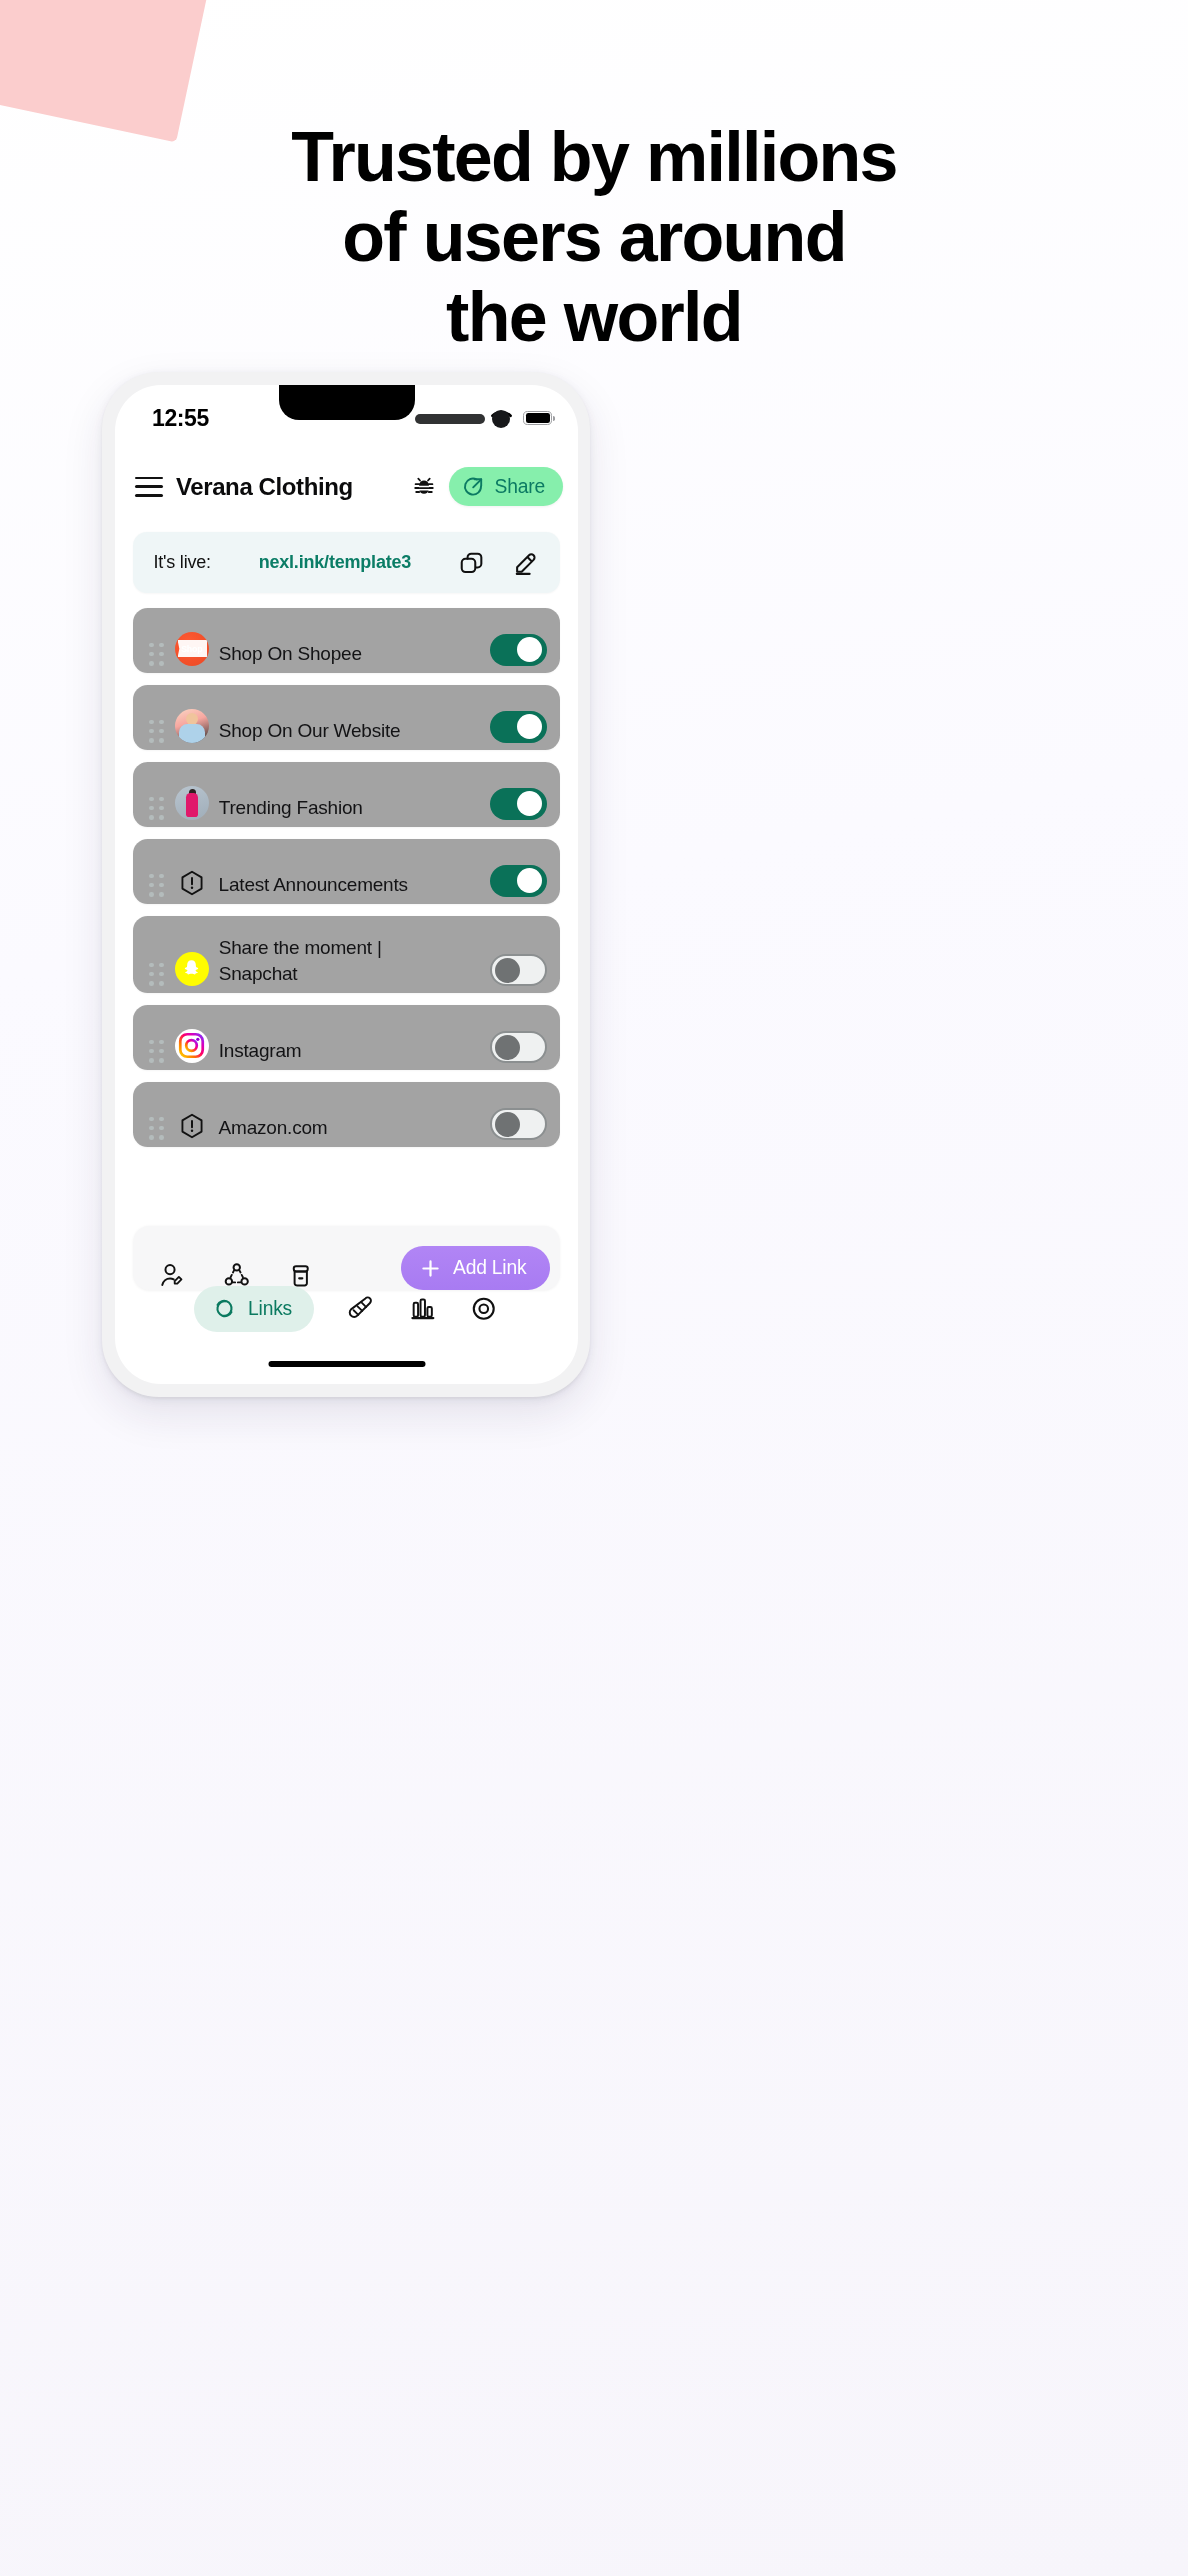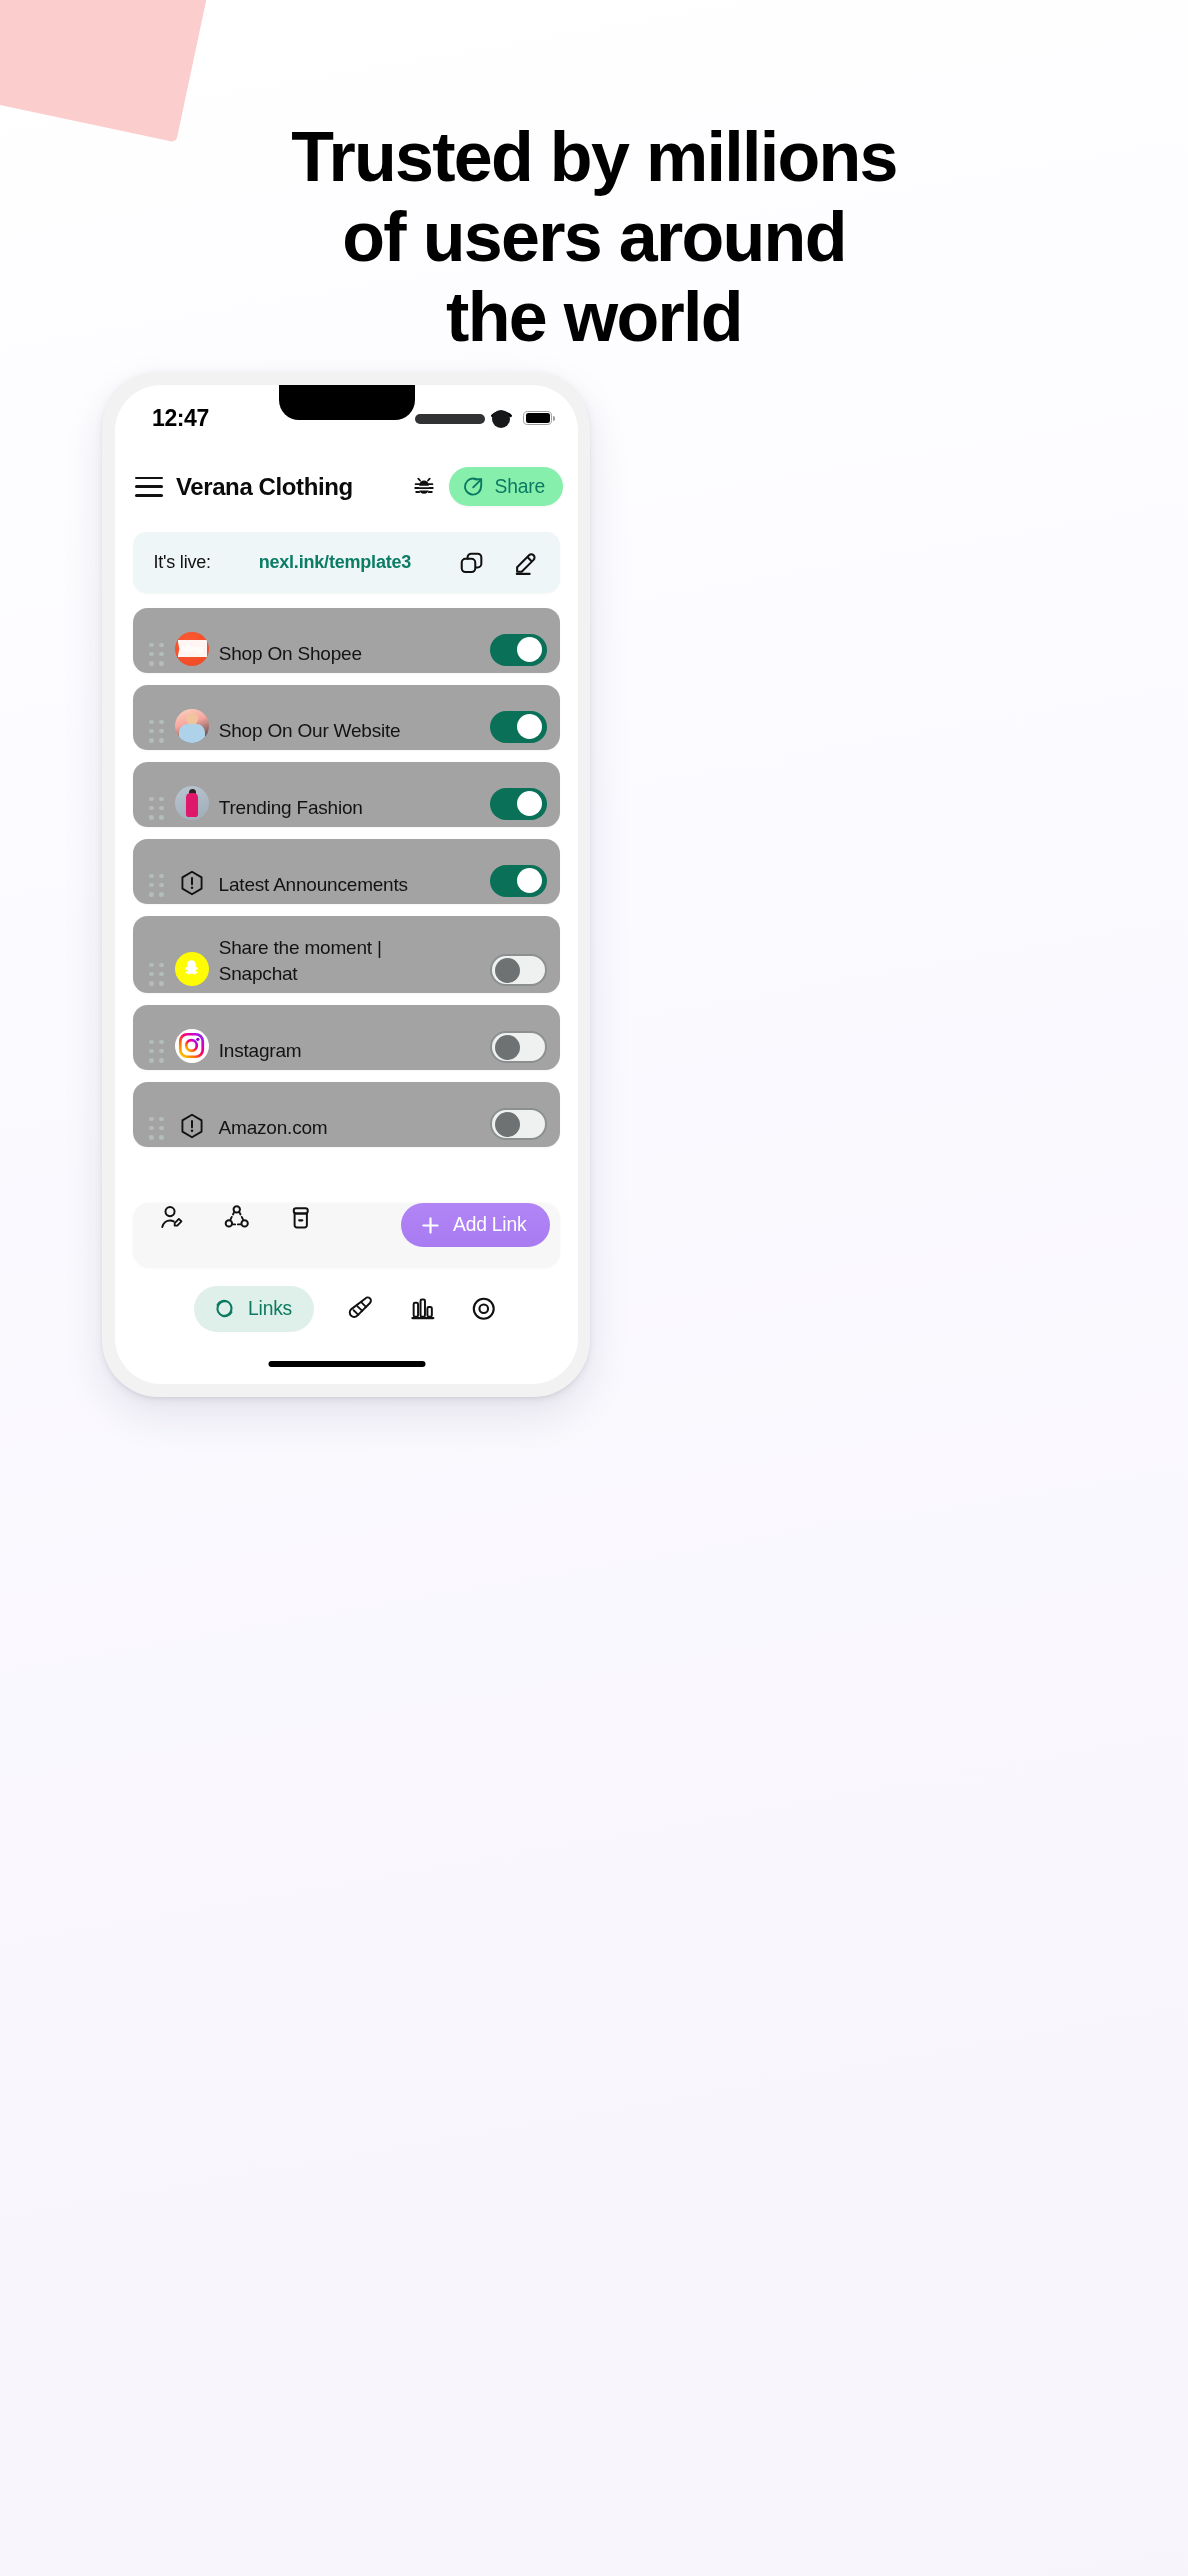--- a/index.html
+++ b/index.html
@@ -285,28 +285,28 @@
   .av-website .body { position:absolute; left:4.6px; top:15.7px; width:26px; height:20px; border-radius:8.3px 8.3px 0 0; background:#aed2ea;}
   .av-fashion { background: linear-gradient(160deg,#b9c5cf 0%, #9fadb9 100%); }
   .av-fashion .dress { position:absolute; left:11px; top:7.4px; width:12px; height:24px; background:#e0186b; border-radius:4.6px 4.6px 2.8px 2.8px;}
   .av-fashion .hair { position:absolute; left:14px; top:3.7px; width:7.4px; height:7.4px; border-radius:50%; background:#2d2220;}
   .av-snap { background:#fffc00; display:flex; align-items:center; justify-content:center; }
   .av-ig { background: #fff; display:flex; align-items:center; justify-content:center; }
 
   
   .action-bar {
     position: absolute;
-    bottom: 117px;
+    bottom: 94px;
     left: 18.4px;
     right: 18.4px;
     height: 64px;
     background: #f7f7f8;
     border-radius: 16.6px;
     display: flex;
-    align-items: flex-start;
+    align-items: flex-end;
     padding: 0 9.2px 0 24px;
     gap: 35px;
     box-shadow: 0 0.9px 2.8px rgba(0,0,0,.05);
   }
   .action-bar .spacer { flex: 1; }
   .add-link-btn {
     display:flex; align-items:center; gap: 11px;
     height: 44px;
     padding: 0 24px 0 18.4px;
     background: linear-gradient(180deg,#b185f5 0%, #a87bf2 100%);
@@ -361,21 +361,21 @@
   <div>of users around</div>
   <div>the world</div>
 </div>
 
 <div class="phone-frame">
   <div class="phone-screen">
 
     <div class="notch"></div>
 
     <div class="status-bar">
-      <div class="status-time">12:47</div>
+      <div class="status-time">12:55</div>
       <div class="status-right">
         <div class="sig-dots">
             <i></i>
             <i></i>
             <i></i>
             <i></i>
           </div>
         <svg width="27" height="19.3" viewBox="0 0 24 18">
           <path d="M12 15.6 L8.6 11.9 a5 5 0 0 1 6.8 0 Z" fill="#000"></path>
           <path d="M3.6 7.2 a12 12 0 0 1 16.8 0" stroke="#000" stroke-width="2.6" fill="none" stroke-linecap="round"></path>

